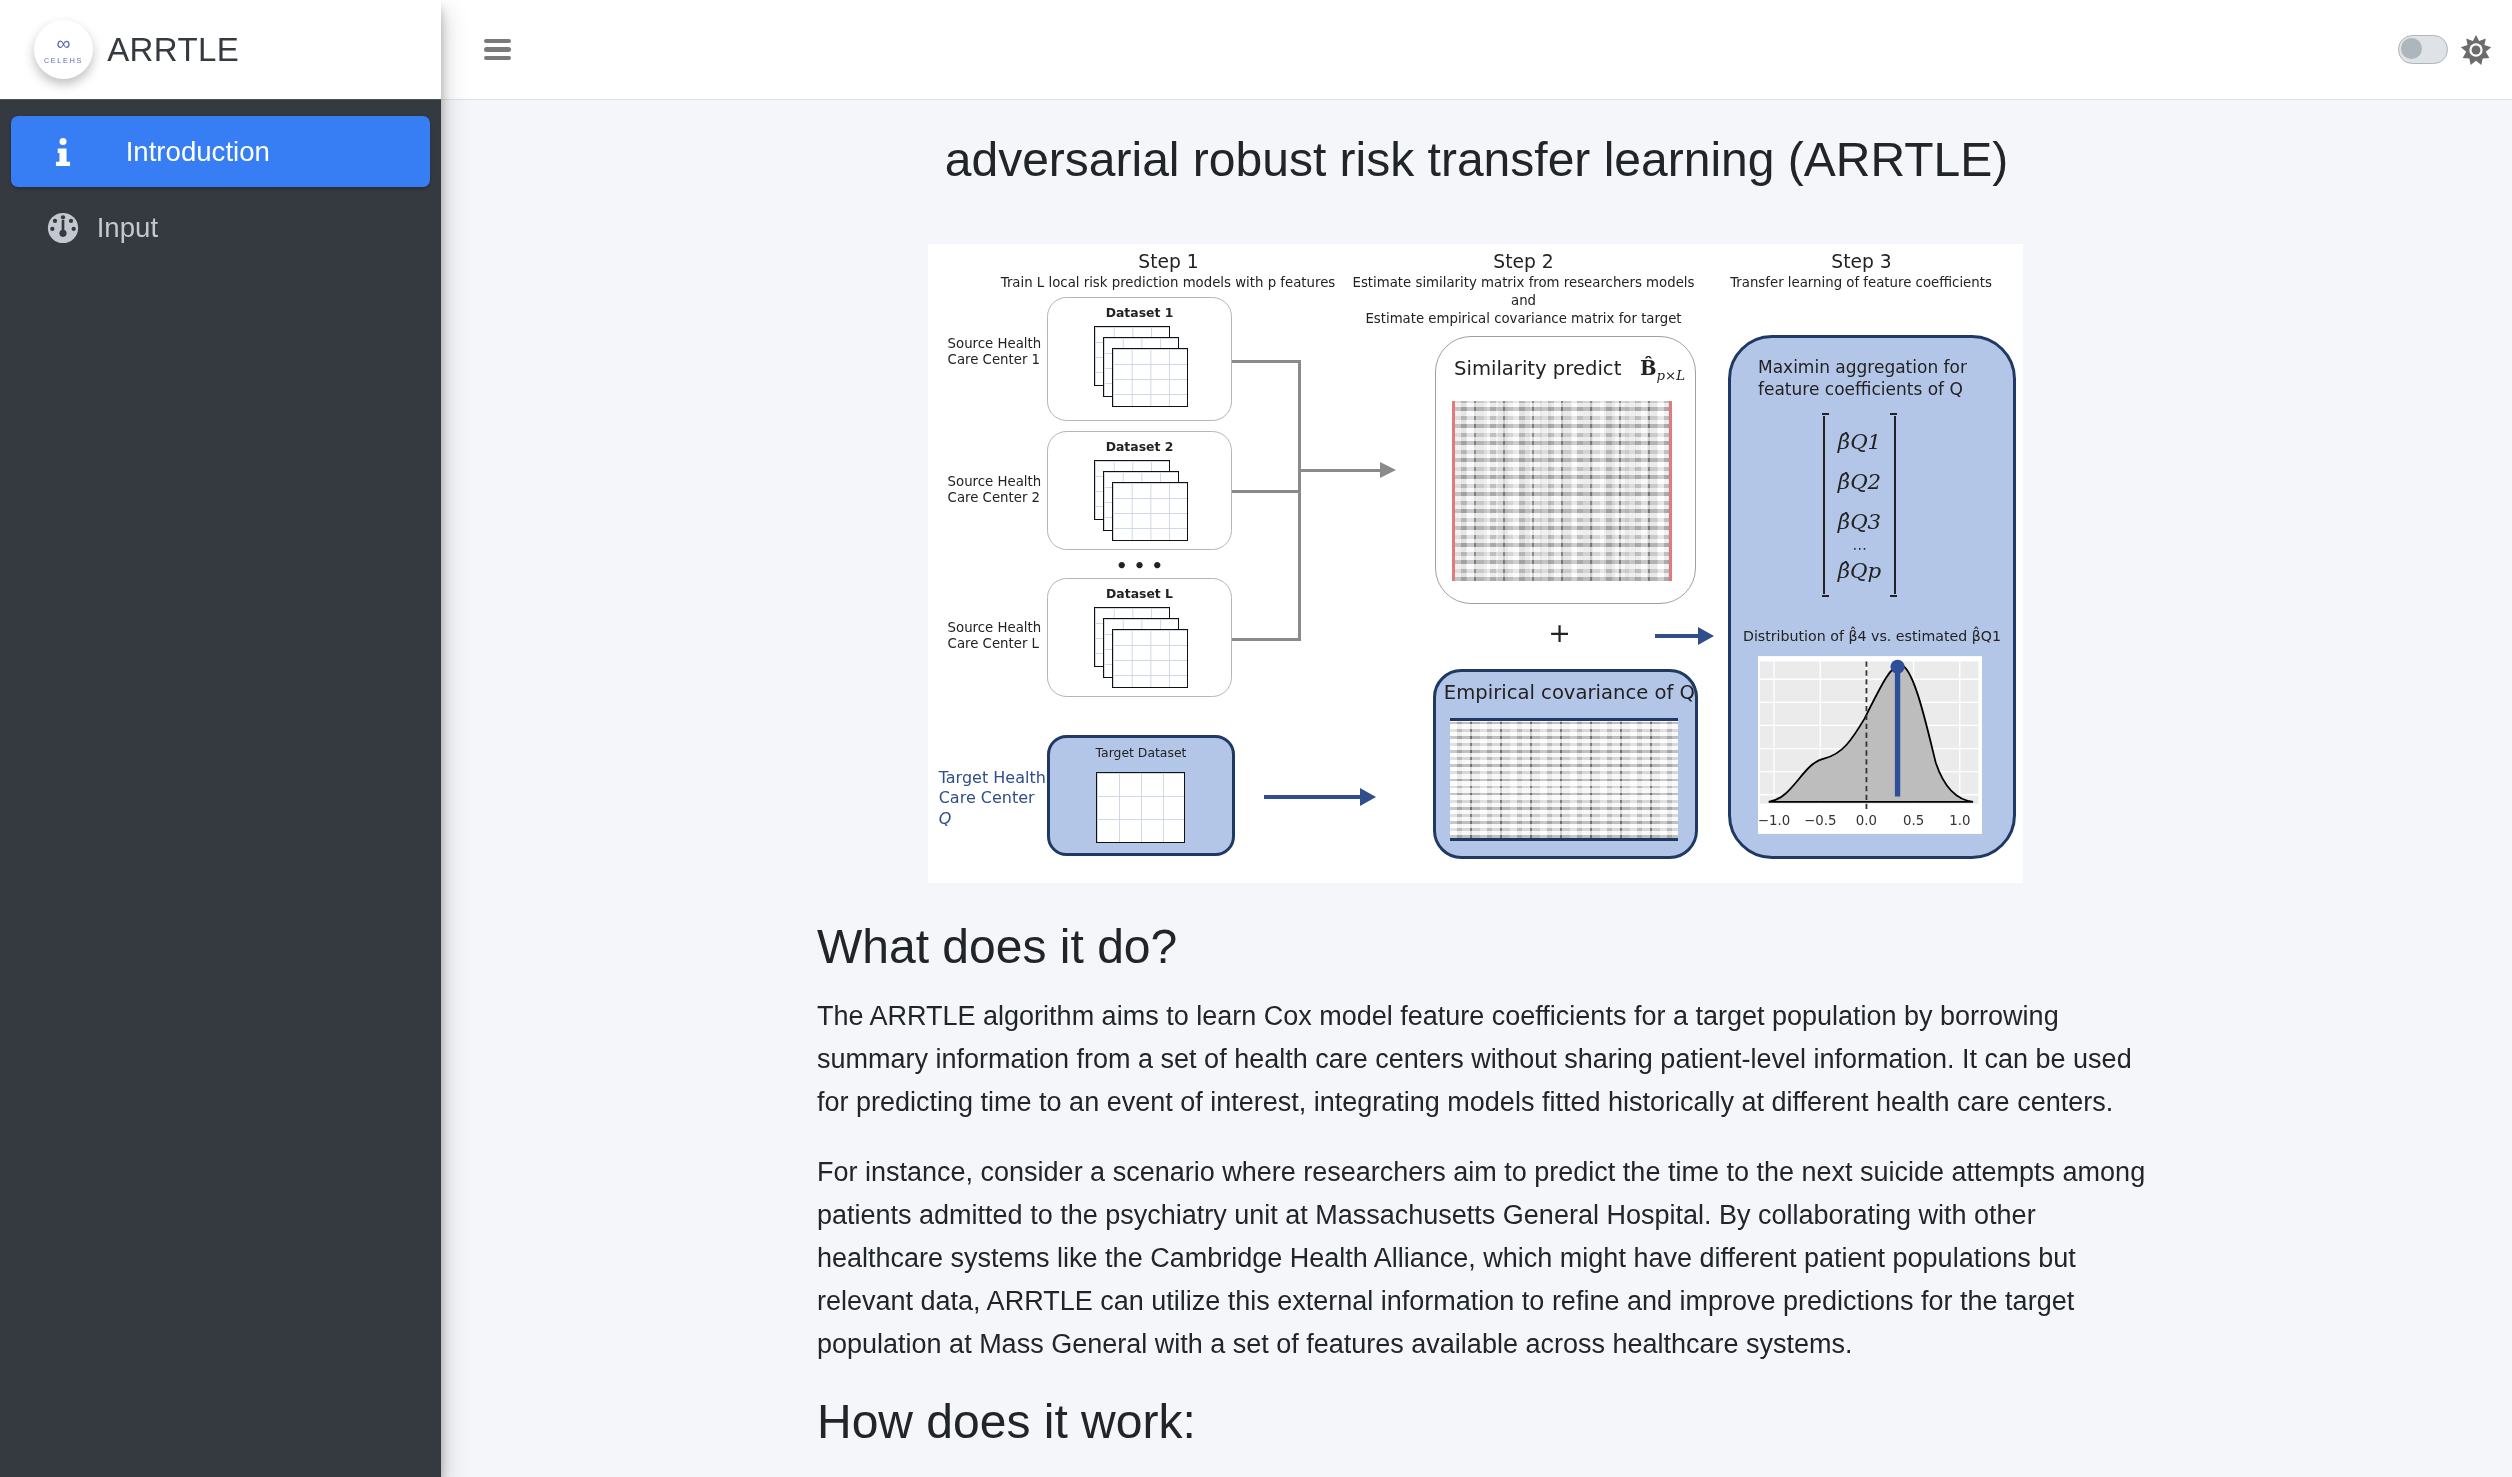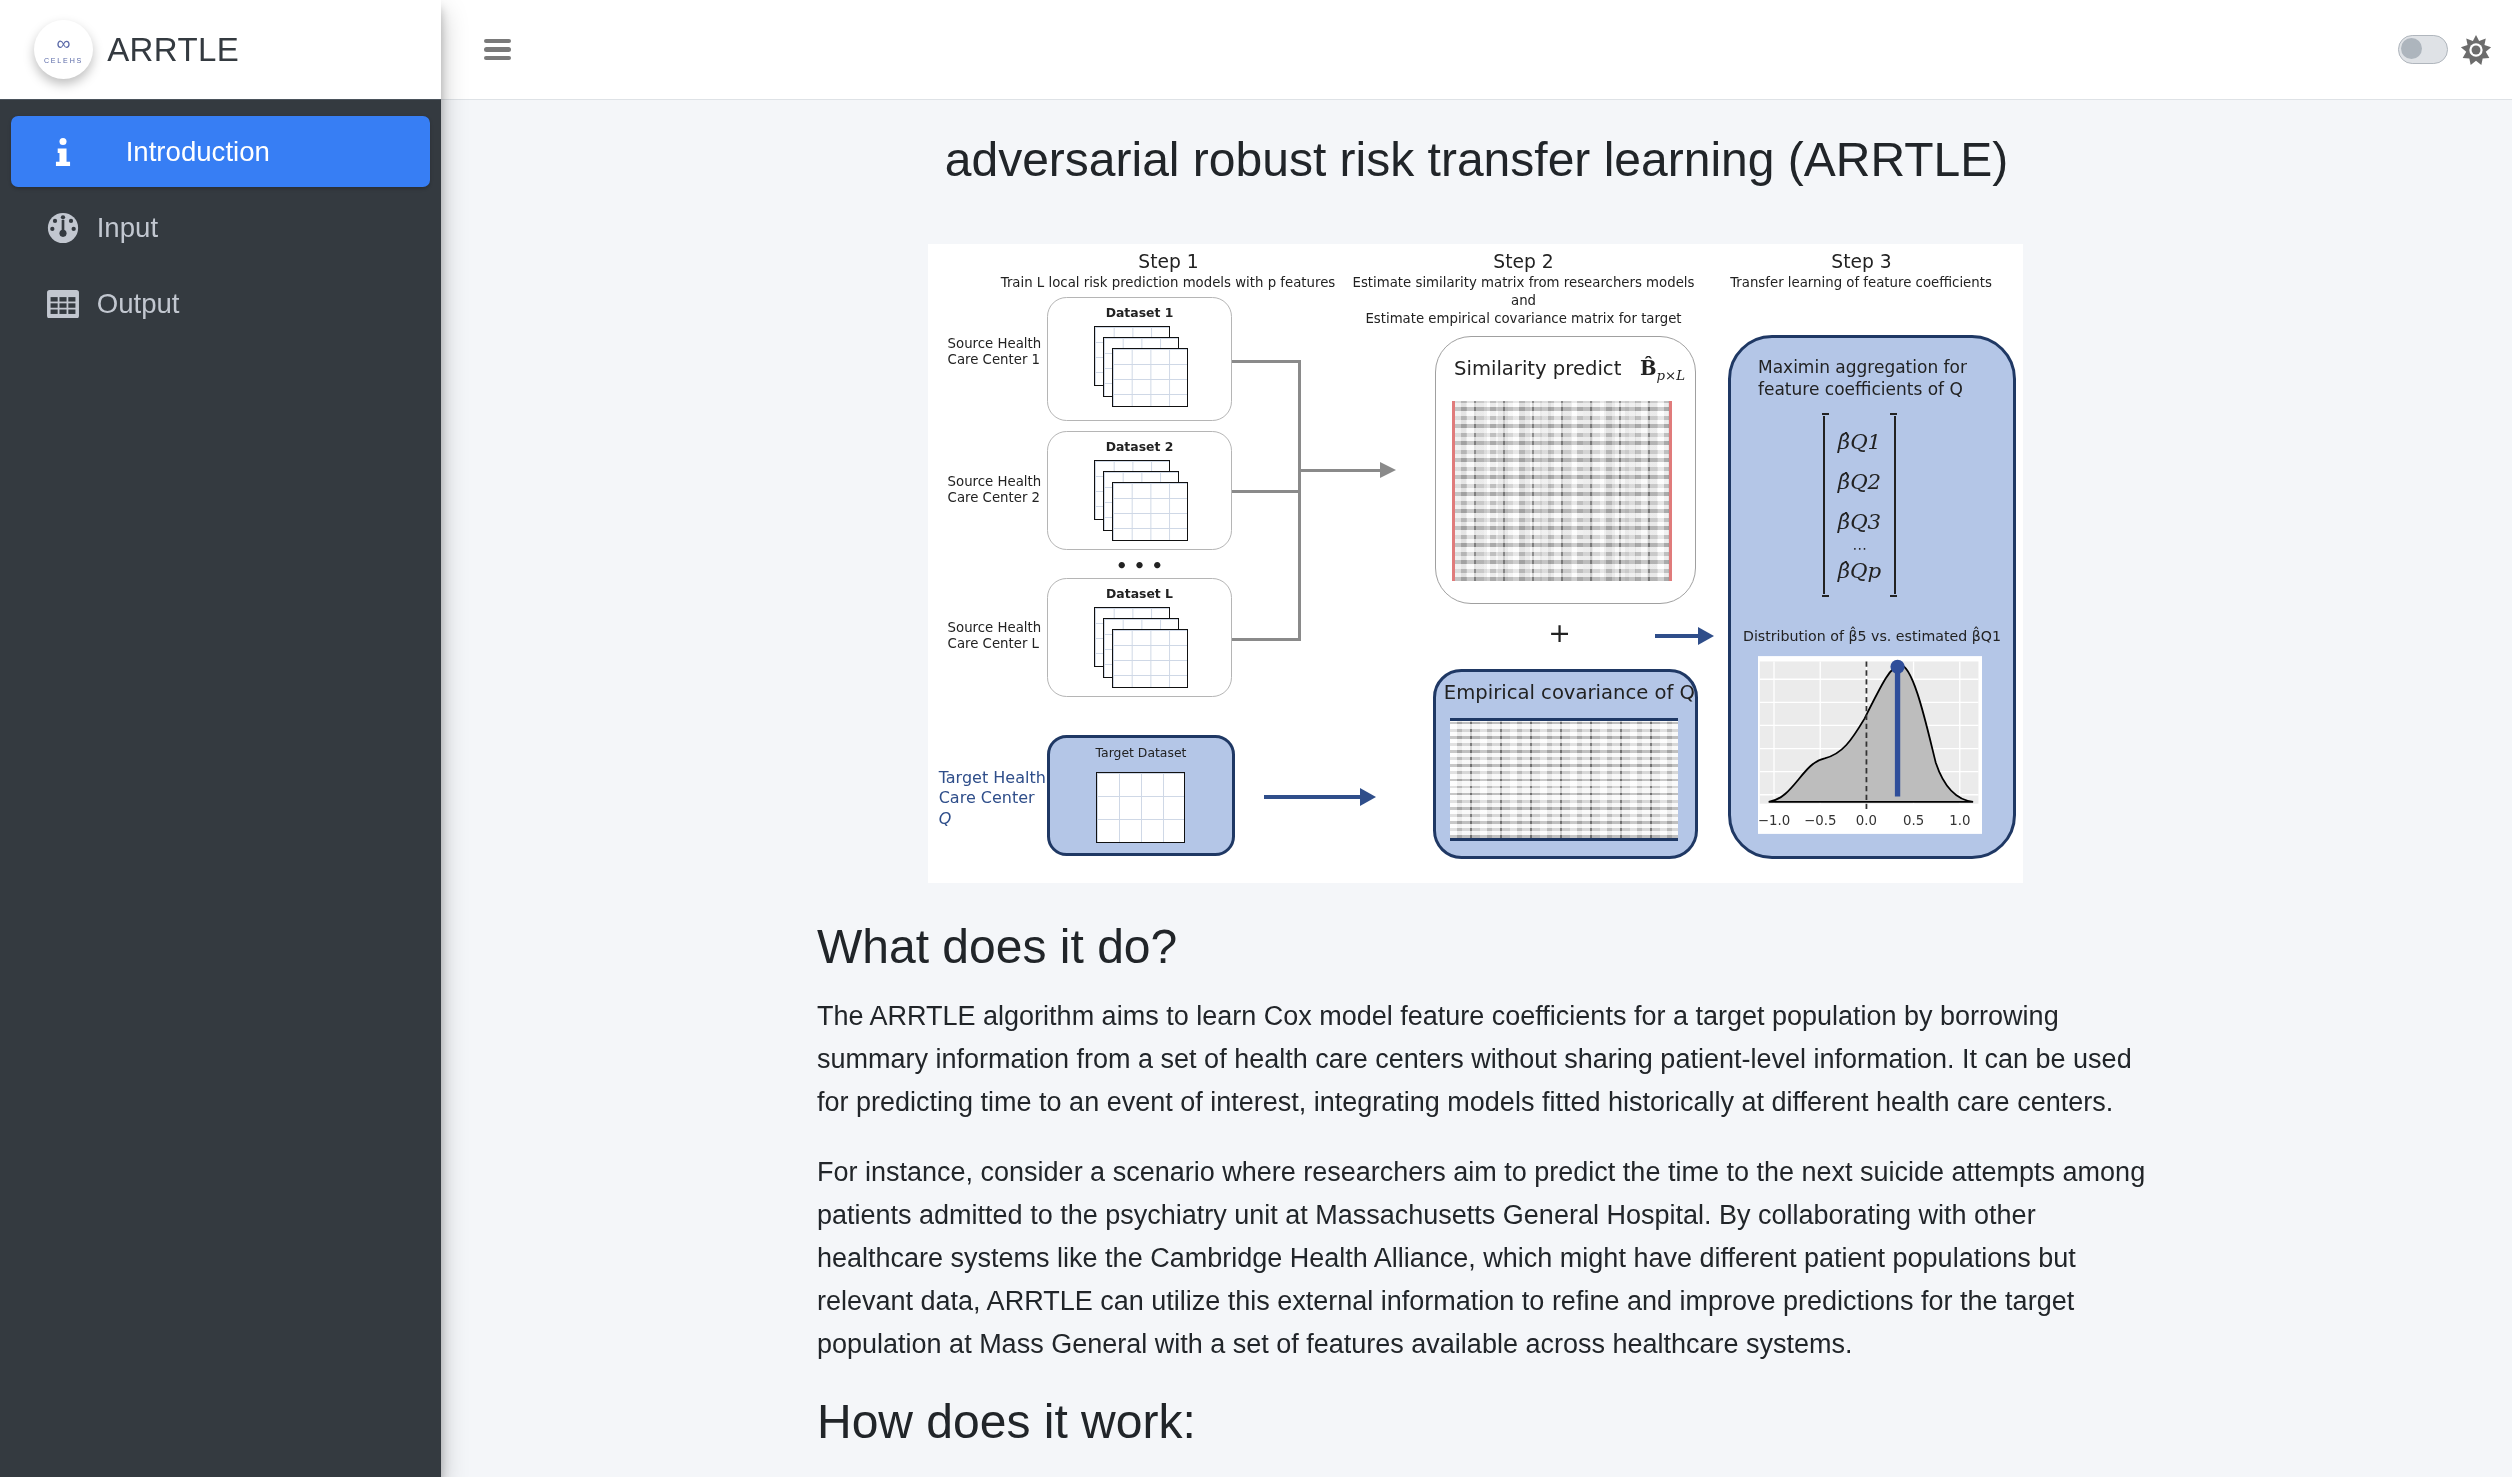--- a/index.html
+++ b/index.html
@@ -79,39 +79,20 @@
             <circle cx="9" cy="10" r="2.4" fill="#343a40"></circle>
             <circle cx="27" cy="10" r="2.4" fill="#343a40"></circle>
             <circle cx="6" cy="19" r="2.4" fill="#343a40"></circle>
             <circle cx="30" cy="19" r="2.4" fill="#343a40"></circle>
             <rect x="16.5" y="9" width="3" height="14" fill="#343a40"></rect>
             <circle cx="18" cy="24" r="4" fill="#343a40"></circle>
           </svg>
       </span>
       <span>Input</span>
     </div>
-    <div class="nav-item">
-      <span class="nav-icon">
-        <svg width="32" height="28.4" viewBox="0 0 36 32">
-            <rect x="0" y="0" width="36" height="32" rx="3" fill="#c2c7d0"></rect>
-            <g fill="#343a40">
-              <rect x="4" y="8" width="8" height="5"></rect>
-              <rect x="14" y="8" width="8" height="5"></rect>
-              <rect x="24" y="8" width="8" height="5"></rect>
-              <rect x="4" y="15" width="8" height="5"></rect>
-              <rect x="14" y="15" width="8" height="5"></rect>
-              <rect x="24" y="15" width="8" height="5"></rect>
-              <rect x="4" y="22" width="8" height="5"></rect>
-              <rect x="14" y="22" width="8" height="5"></rect>
-              <rect x="24" y="22" width="8" height="5"></rect>
-            </g>
-          </svg>
-      </span>
-      <span>Output</span>
-    </div>
   </nav>
 </aside>
 
 <header class="header">
   <div class="hamburger">
       <span></span>
       <span></span>
       <span></span>
     </div>
   <div class="header-right">
@@ -224,21 +205,21 @@
         <div style="position:absolute; left:-2.7px; bottom:-2.7px; width:7.1px; border-bottom:2.7px solid #222;"></div>
         <div style="position:absolute; right:-2.7px; bottom:-2.7px; width:7.1px; border-bottom:2.7px solid #222;"></div>
         <div class="fig-txt" style="left:0; right:0; top:3.6px; font-family:'DejaVu Serif',serif; font-style:italic; font-size:21.3px; line-height:44px;">
           <div>β̂Q1</div>
           <div style="margin-top:-3.6px;">β̂Q2</div>
           <div style="margin-top:-3.6px;">β̂Q3</div>
         </div>
         <div class="fig-txt" style="left:0; right:0; top:124px; font-size:14.2px;">⋯</div>
         <div class="fig-txt" style="left:0; right:0; top:133px; font-family:'DejaVu Serif',serif; font-style:italic; font-size:21.3px; line-height:44px;">β̂Qp</div>
       </div>
-      <div class="fig-txt" style="left:0; right:0; top:290px; font-size:14.2px;">Distribution of β̂5 vs. estimated β̂Q1</div>
+      <div class="fig-txt" style="left:0; right:0; top:290px; font-size:14.2px;">Distribution of β̂4 vs. estimated β̂Q1</div>
 
       <svg style="position:absolute; left:27px; top:318px;" width="224" height="178" viewBox="0 0 252 200">
         <rect x="0" y="0" width="252" height="200" fill="#fff"></rect>
         <rect x="2" y="6" width="246" height="160" fill="#ebebeb"></rect>
         <g stroke="#fff" stroke-width="1.5">
           <line x1="2" y1="26" x2="248" y2="26"></line>
             <line x1="2" y1="52" x2="248" y2="52"></line>
             <line x1="2" y1="78" x2="248" y2="78"></line>
             <line x1="2" y1="104" x2="248" y2="104"></line>
             <line x1="2" y1="130" x2="248" y2="130"></line>

